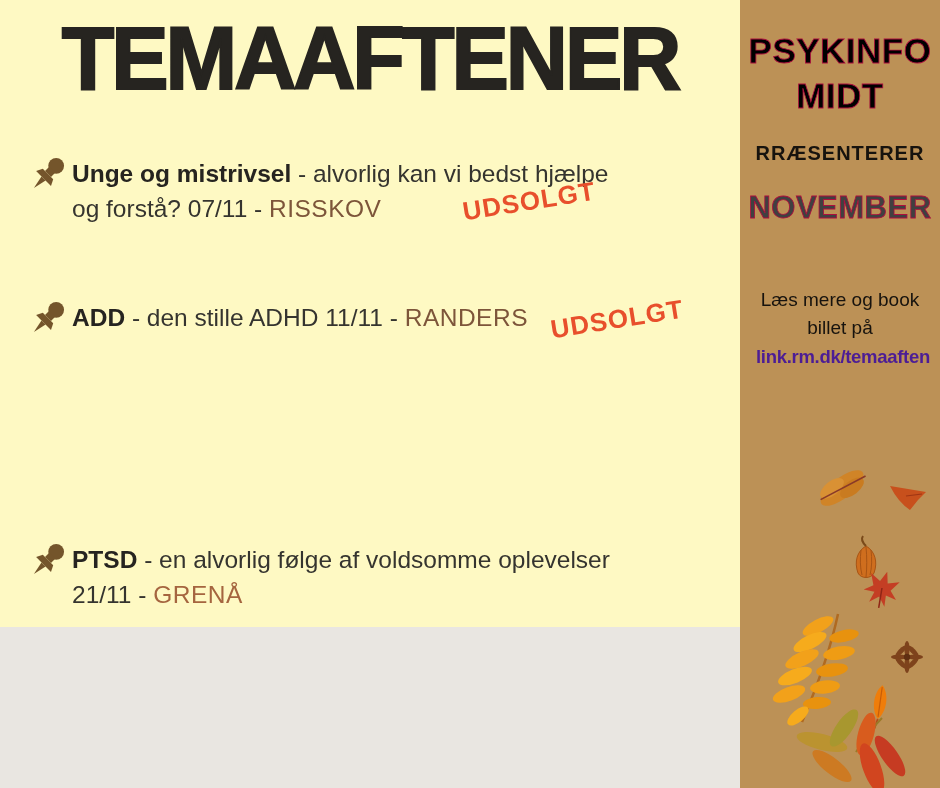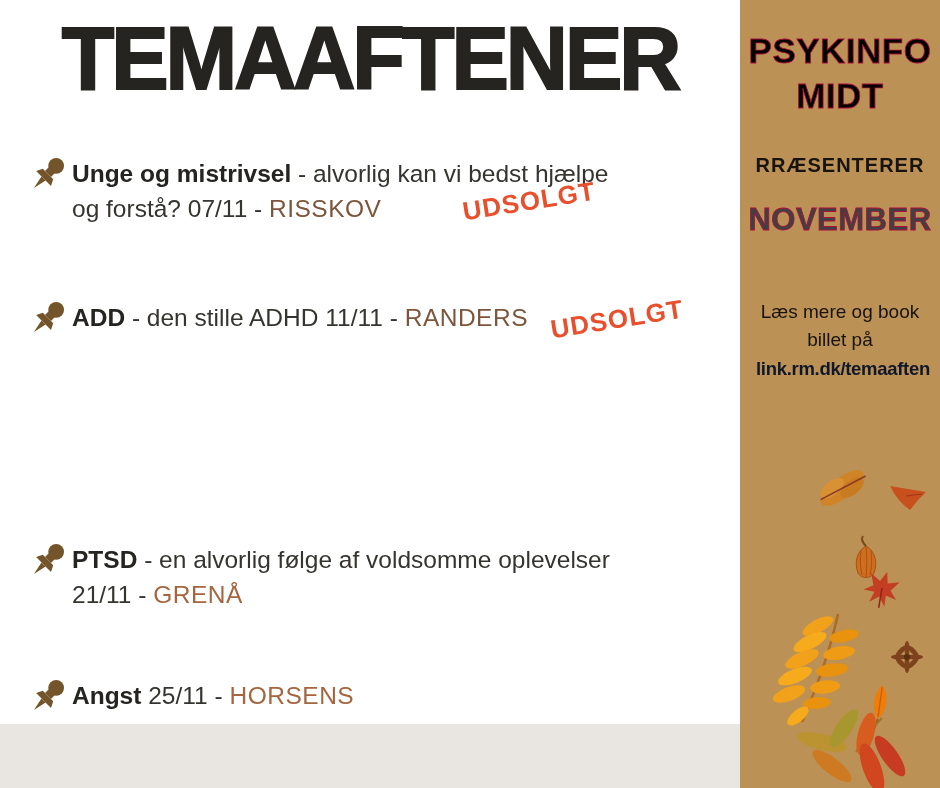--- a/index.html
+++ b/index.html
@@ -3,21 +3,21 @@
 <meta charset="utf-8">
 <style>
   html,body{margin:0;padding:0;}
   body{
     width:940px;height:788px;overflow:hidden;
     font-family:"Liberation Sans",sans-serif;
     background:#e9e6e1;
   }
   .poster{position:relative;width:940px;height:788px;display:flex;}
   
-  .main{position:relative;width:740px;height:724px;background:#ffffff;}
+  .main{position:relative;width:740px;height:627px;background:#fef9c3;}
   .title{
     margin:0;padding-top:10px;text-align:center;
     font-size:86px;line-height:92px;font-weight:800;
     letter-spacing:-3px;color:#262420;
     -webkit-text-stroke:2px #262420;
     transform:scaleY(1.04);transform-origin:top center;
     white-space:nowrap;
   }
   .event{
     position:absolute;left:30px;width:700px;
@@ -45,31 +45,31 @@
   
   .sidebar{
     position:relative;width:200px;height:788px;
     background:#bc9156;text-align:center;overflow:hidden;
   }
   .org{
     margin-top:28px;font-size:35px;line-height:45px;font-weight:800;
     color:#000000;letter-spacing:0.5px;-webkit-text-stroke:0.8px #ad0e3d;
   }
   .presents{
-    margin-top:36px;font-size:20px;font-weight:600;
+    margin-top:24px;font-size:20px;font-weight:600;
     letter-spacing:1px;color:#17130e;
   }
   .month{
     margin-top:22px;font-size:31px;line-height:41px;font-weight:800;
     color:#404040;letter-spacing:0.5px;-webkit-text-stroke:0.8px #ad0e3d;
   }
   .cta{margin-top:58px;font-size:19px;line-height:28px;color:#17130e;}
   .booking-link{
     display:block;margin-top:1px;font-size:18.5px;font-weight:600;
-    color:#0f172a;text-decoration:none;letter-spacing:-0.3px;padding-left:6px;
+    color:#4c1d95;text-decoration:none;letter-spacing:-0.3px;padding-left:6px;
   }
   .leaves{position:absolute;left:0;bottom:0;width:200px;height:332px;}
 </style>
 </head>
 <body>
 
 <div class="poster">
 
   <div class="main">
     <h1 class="title">TEMAAFTENER</h1>
@@ -114,33 +114,20 @@
           <path d="M9 20 h14 l3 6 h-20 z"></path>
           <path d="M13.2 26 h5.6 L16 39 Z"></path>
         </g>
       </svg>
       <div class="event-text">
         <span class="b">PTSD</span><span> - en alvorlig følge af voldsomme oplevelser</span><br>
         <span>21/11 - </span><span class="loc loc-b">GRENÅ</span>
       </div>
     </div>
 
-    <div class="event ev5">
-      <svg class="pin" width="36" height="42" viewBox="0 0 32 40">
-        <g fill="#74552b" transform="rotate(45 16 20)">
-          <circle cx="16" cy="9" r="7.5"></circle>
-          <rect x="12" y="14" width="8" height="6"></rect>
-          <path d="M9 20 h14 l3 6 h-20 z"></path>
-          <path d="M13.2 26 h5.6 L16 39 Z"></path>
-        </g>
-      </svg>
-      <div class="event-text">
-        <span class="b">Angst</span><span> 25/11 - </span><span class="loc loc-b">HORSENS</span>
-      </div>
-    </div>
   </div>
 
   <div class="sidebar">
     <div class="org">
       <div>PSYKINFO</div>
       <div>MIDT</div>
     </div>
     <div class="presents">RRÆSENTERER</div>
     <div class="month">
       <div>NOVEMBER</div>

